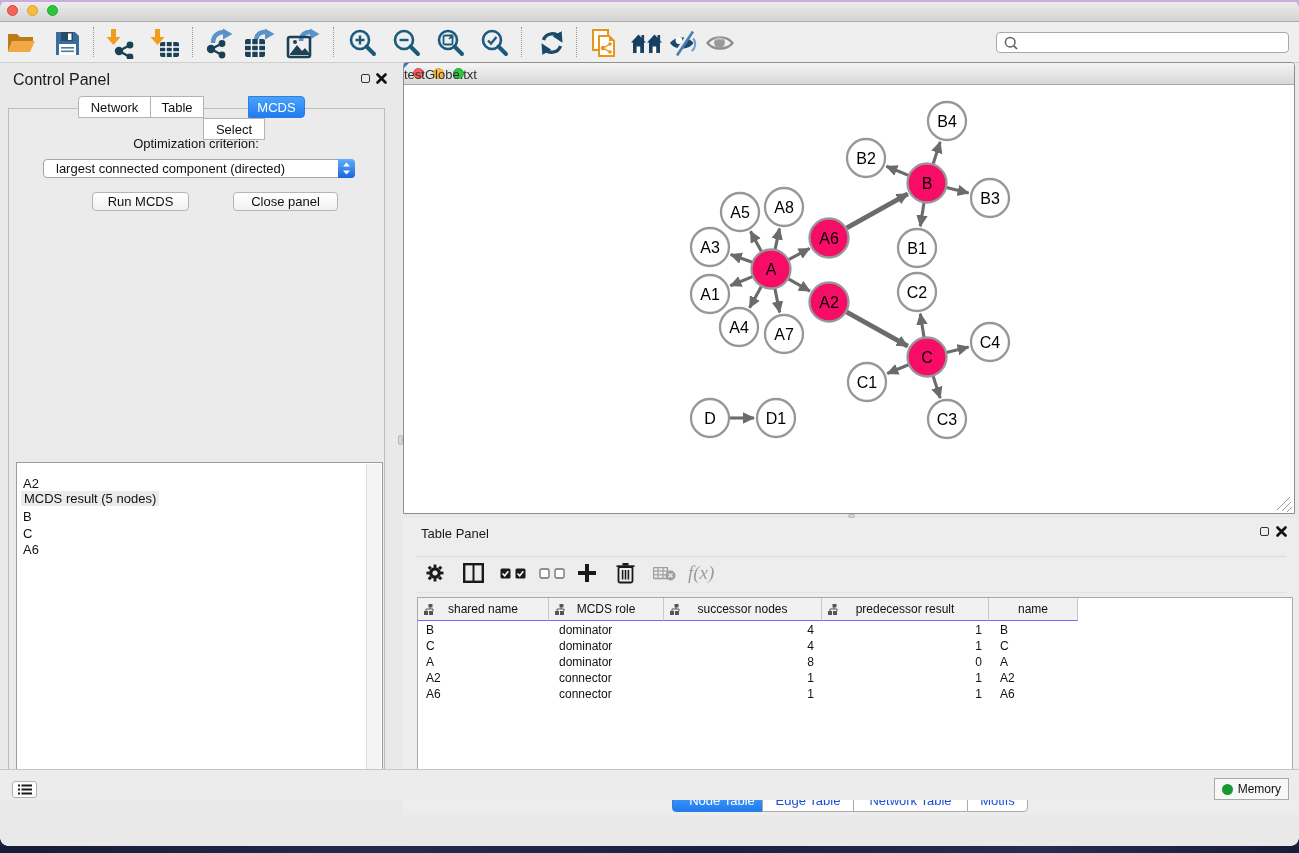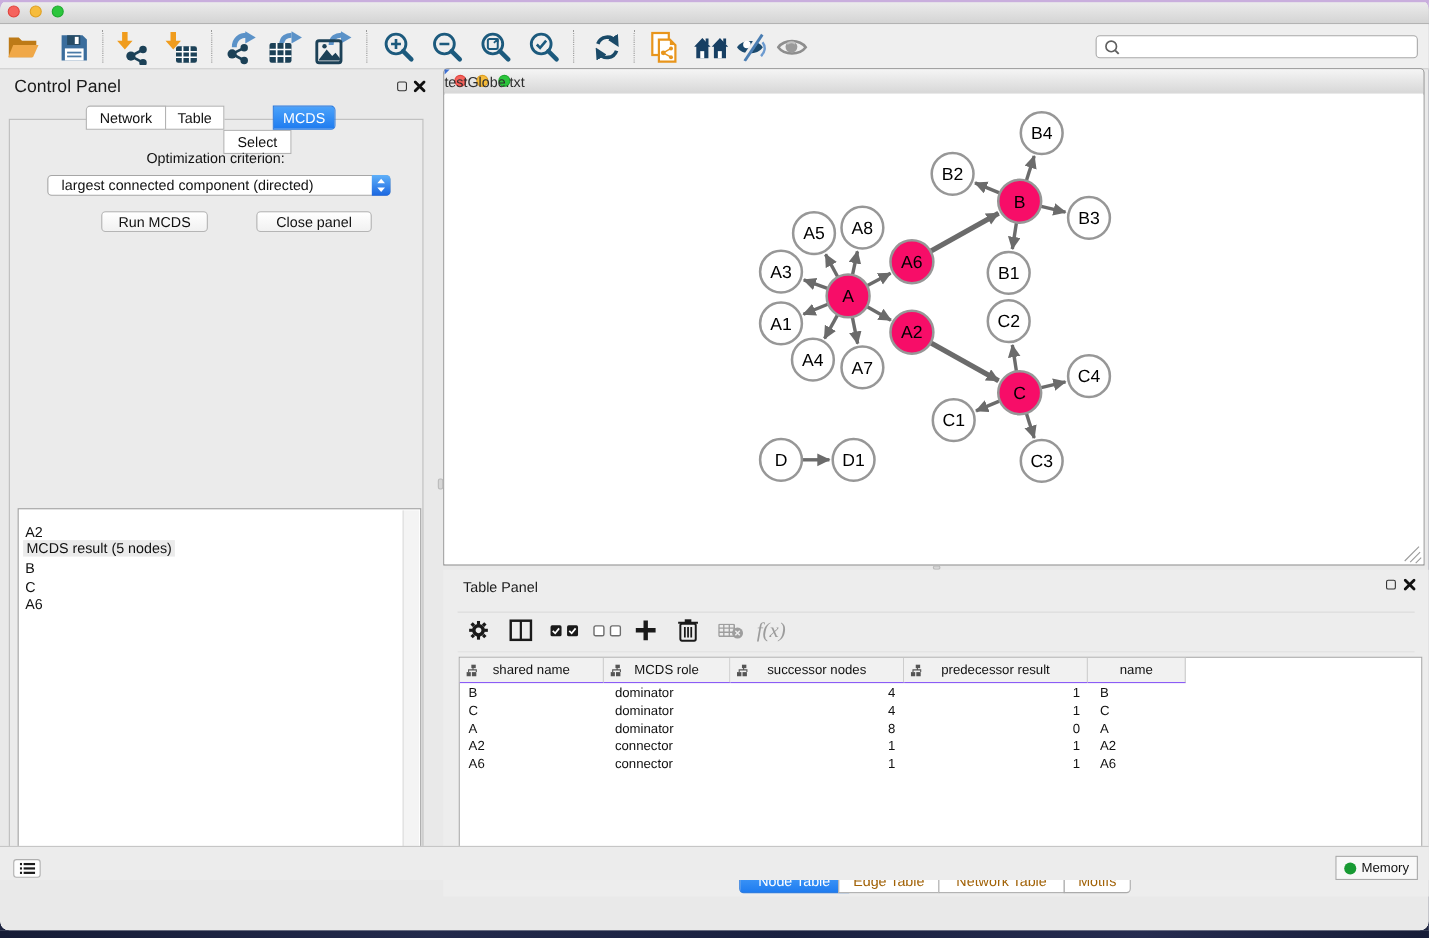--- a/index.html
+++ b/index.html
@@ -83,21 +83,21 @@
 #tablepanel { position:absolute; left:403px; top:518px; width:896px; height:297px; background:#ededed; }
 #tp-title { position:absolute; left:18px; top:8px; font-size:13px; color:#1a1a1a; }
 #tptable { position:absolute; left:14px; top:79px; width:876px; height:183px; background:#fff;
   border:1px solid #a8a8a8; }
 .hcell { position:absolute; top:0; height:23px; background:#f1f1f1; border-right:1px solid #c9c9c9;
   border-bottom:1px solid #8b5cf6; font-size:12px; color:#111; text-align:center; line-height:23px; }
 .trow { position:absolute; font-size:12px; color:#111; }
 .tnum { position:absolute; font-size:12px; color:#111; text-align:right; }
 
 .btab { position:absolute; top:790px; height:22px; background:#fff; border:1px solid #ababab;
-  font-size:13px; color:#a16207; text-align:center; line-height:20px; }
+  font-size:13px; color:#1d4ed8; text-align:center; line-height:20px; }
 .btabsel { background:linear-gradient(#4ba2fa,#1f7cf0); color:#fff; border-color:#2f7de0; }
 .winbtn-sq { position:absolute; width:9px; height:9px; border:1.5px solid #333; border-radius:2px; background:transparent; }
 svg { display:block; }
 </style>
 </head>
 <body>
 <div id="desktop-top"></div>
 <div id="desktop-bottom"></div>
 <div class="corner" style="left:0; top:0; background:radial-gradient(circle at 8px 8px, rgba(0,0,0,0) 7.5px, #c9aedd 8px);"></div>
 <div class="corner" style="right:0; top:0; background:radial-gradient(circle at 0px 8px, rgba(0,0,0,0) 7.5px, #c9aedd 8px);"></div>

